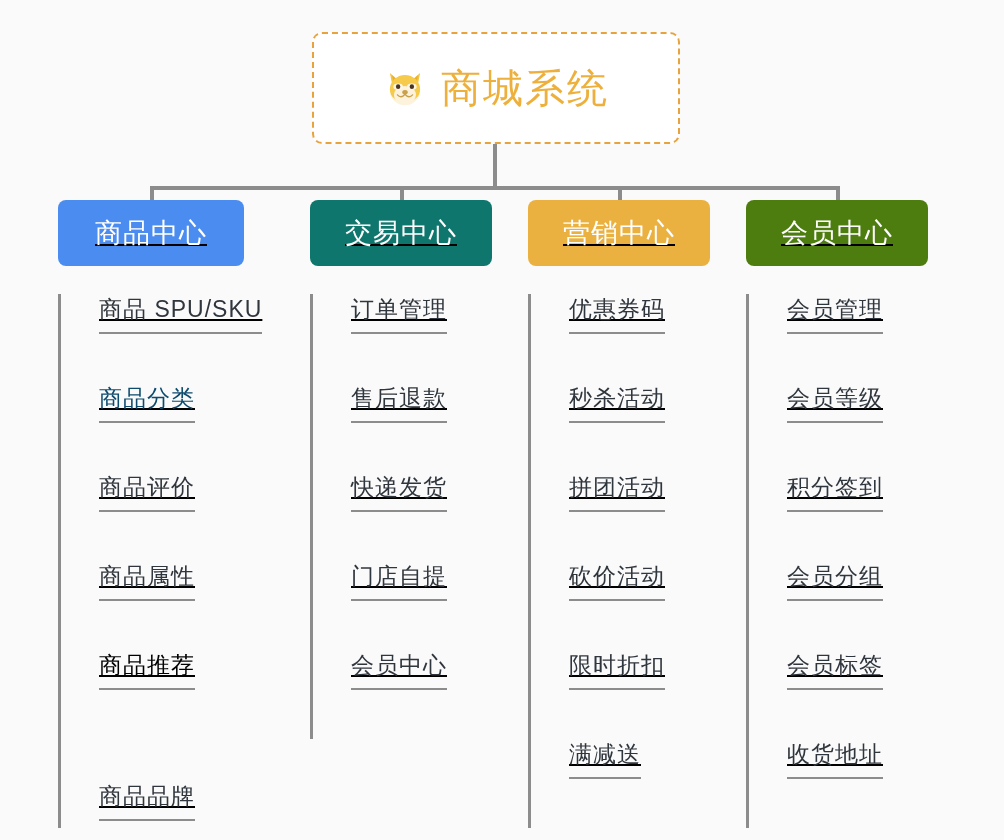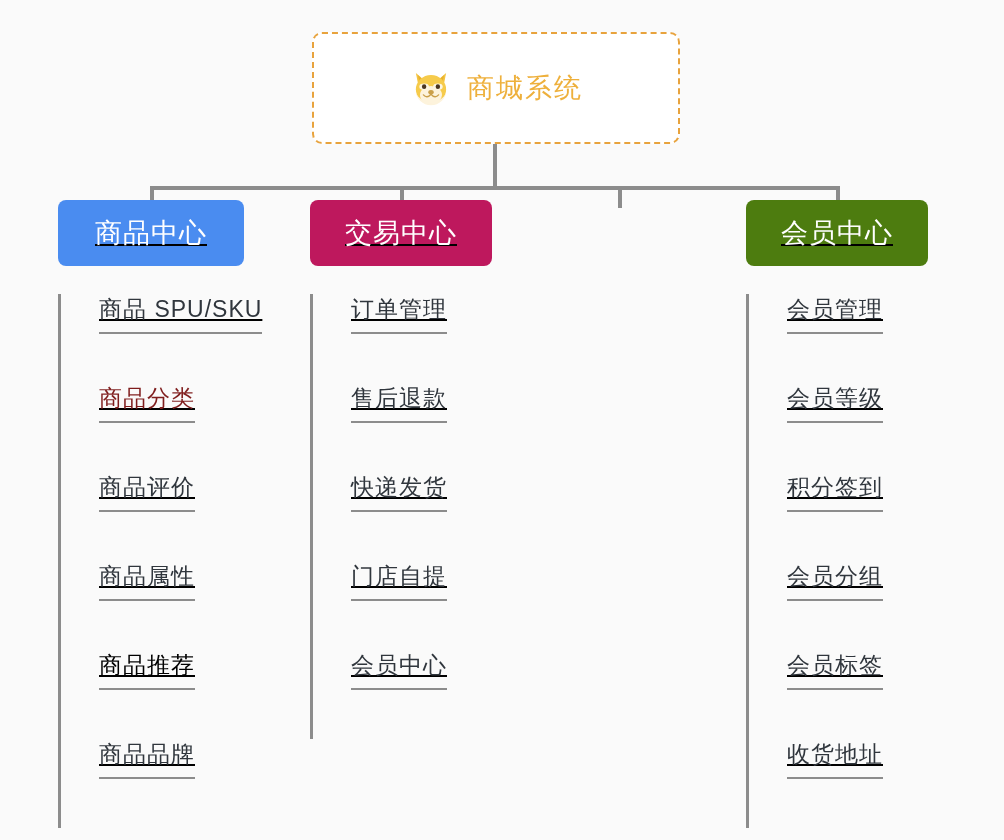--- a/index.html
+++ b/index.html
@@ -34,21 +34,21 @@
     justify-content: center;
     gap: 14px;
   }
   .root-emoji {
     font-size: 42px;
     line-height: 1;
     display: block;
   }
   .root-emoji svg { display: block; }
   .root-title {
-    font-size: 27px;
+    font-size: 40px;
     color: #eeb03c;
     letter-spacing: 2px;
     font-weight: 400;
     white-space: nowrap;
   }
 
   
   .conn {
     position: absolute;
     background: #8c8c8c;
@@ -142,58 +142,81 @@
   <div class="conn conn-drop drop-3" style="background: rgb(140, 140, 140);"></div>
   <div class="conn conn-drop drop-4" style="background: rgb(140, 140, 140);"></div>
 
   <div class="column col-1">
     <div class="cat-box" style="background-color: rgb(74, 140, 240);">商品中心</div>
     <div class="leaf-list" style="border-left-color: rgb(140, 140, 140);">
       <div class="leaf-item">
           <span class="leaf-label" style="color: rgb(48, 54, 61); border-bottom-color: rgb(140, 140, 140);">商品 SPU/SKU</span>
         </div>
       <div class="leaf-item">
-          <span class="leaf-label" style="color: #7f1d1d; border-bottom-color: rgb(140, 140, 140);">商品分类</span>
+          <span class="leaf-label" style="color: #0c4a6e; border-bottom-color: rgb(140, 140, 140);">商品分类</span>
         </div>
       <div class="leaf-item">
           <span class="leaf-label" style="color: rgb(48, 54, 61); border-bottom-color: rgb(140, 140, 140);">商品评价</span>
         </div>
       <div class="leaf-item">
           <span class="leaf-label" style="color: rgb(48, 54, 61); border-bottom-color: rgb(140, 140, 140);">商品属性</span>
         </div>
       <div class="leaf-item">
           <span class="leaf-label" style="color: #000000; border-bottom-color: rgb(140, 140, 140);">商品推荐</span>
         </div>
       <div class="leaf-item">
-          <span class="leaf-label" style="color: rgb(48, 54, 61); border-bottom-color: rgb(140, 140, 140);">商品品牌</span>
+          <span class="leaf-label" style="color: rgb(48, 54, 61); border-bottom-color: rgb(140, 140, 140); margin-top: 42px;">商品品牌</span>
         </div>
     </div>
   </div>
 
   <div class="column col-2">
-    <div class="cat-box" style="background-color: #be185d;">交易中心</div>
+    <div class="cat-box" style="background-color: #0f766e;">交易中心</div>
     <div class="leaf-list" style="border-left-color: rgb(140, 140, 140);">
       <div class="leaf-item">
           <span class="leaf-label" style="color: rgb(48, 54, 61); border-bottom-color: rgb(140, 140, 140);">订单管理</span>
         </div>
       <div class="leaf-item">
           <span class="leaf-label" style="color: rgb(48, 54, 61); border-bottom-color: rgb(140, 140, 140);">售后退款</span>
         </div>
       <div class="leaf-item">
           <span class="leaf-label" style="color: rgb(48, 54, 61); border-bottom-color: rgb(140, 140, 140);">快递发货</span>
         </div>
       <div class="leaf-item">
           <span class="leaf-label" style="color: rgb(48, 54, 61); border-bottom-color: rgb(140, 140, 140);">门店自提</span>
         </div>
       <div class="leaf-item">
           <span class="leaf-label" style="color: rgb(48, 54, 61); border-bottom-color: rgb(140, 140, 140);">会员中心</span>
         </div>
     </div>
   </div>
 
+  <div class="column col-3">
+    <div class="cat-box" style="background-color: rgb(234, 177, 64);">营销中心</div>
+    <div class="leaf-list" style="border-left-color: rgb(140, 140, 140);">
+      <div class="leaf-item">
+          <span class="leaf-label" style="color: rgb(48, 54, 61); border-bottom-color: rgb(140, 140, 140);">优惠券码</span>
+        </div>
+      <div class="leaf-item">
+          <span class="leaf-label" style="color: rgb(48, 54, 61); border-bottom-color: rgb(140, 140, 140);">秒杀活动</span>
+        </div>
+      <div class="leaf-item">
+          <span class="leaf-label" style="color: rgb(48, 54, 61); border-bottom-color: rgb(140, 140, 140);">拼团活动</span>
+        </div>
+      <div class="leaf-item">
+          <span class="leaf-label" style="color: rgb(48, 54, 61); border-bottom-color: rgb(140, 140, 140);">砍价活动</span>
+        </div>
+      <div class="leaf-item">
+          <span class="leaf-label" style="color: rgb(48, 54, 61); border-bottom-color: rgb(140, 140, 140);">限时折扣</span>
+        </div>
+      <div class="leaf-item">
+          <span class="leaf-label" style="color: rgb(48, 54, 61); border-bottom-color: rgb(140, 140, 140);">满减送</span>
+        </div>
+    </div>
+  </div>
 
   <div class="column col-4">
     <div class="cat-box" style="background-color: #4d7c0f;">会员中心</div>
     <div class="leaf-list" style="border-left-color: rgb(140, 140, 140);">
       <div class="leaf-item">
           <span class="leaf-label" style="color: rgb(48, 54, 61); border-bottom-color: rgb(140, 140, 140);">会员管理</span>
         </div>
       <div class="leaf-item">
           <span class="leaf-label" style="color: rgb(48, 54, 61); border-bottom-color: rgb(140, 140, 140);">会员等级</span>
         </div>

